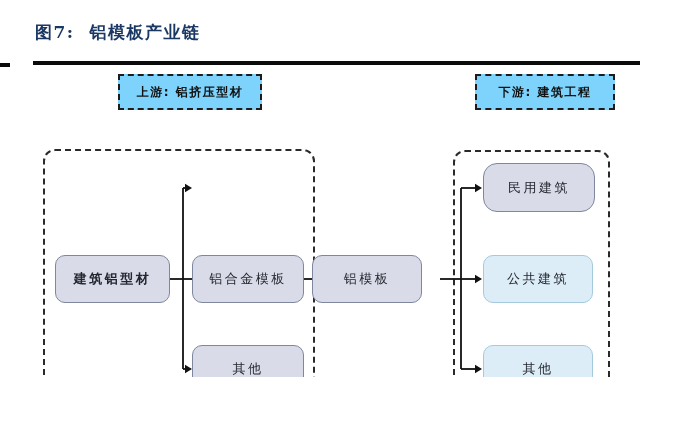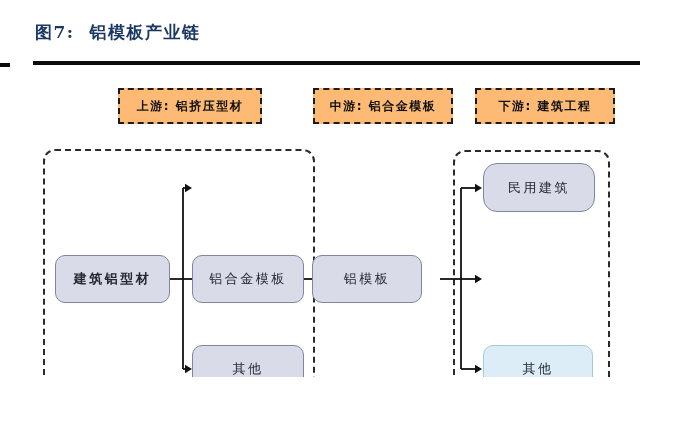--- a/index.html
+++ b/index.html
@@ -8,22 +8,22 @@
     font-family:"DejaVu Sans","Liberation Sans",sans-serif;
   }
   .fig-title{
     position:absolute;left:35px;top:21px;
     font-family:"DejaVu Serif","Liberation Serif",serif;
     font-size:17px;font-weight:bold;color:#1b3863;
     letter-spacing:1.5px;white-space:pre;
   }
   .rule{position:absolute;background:#0b0b0b;}
   .hdr{
-    position:absolute;top:88px;height:36px;box-sizing:border-box;
-    border:2px dashed #1c1c1c;background:#fdba74;
+    position:absolute;top:74px;height:36px;box-sizing:border-box;
+    border:2px dashed #1c1c1c;background:#7dd3fc;
     display:flex;align-items:center;justify-content:center;
     font-size:12px;font-weight:bold;color:#111;letter-spacing:1.5px;white-space:pre;
   }
   .container-dashed{
     position:absolute;box-sizing:border-box;
     border:2px dashed #2a2a2a;border-radius:12px;background:transparent;
   }
   .node{
     position:absolute;box-sizing:border-box;border-radius:10px;
     display:flex;align-items:center;justify-content:center;
@@ -39,21 +39,20 @@
 <div class="canvas">
 
   <div class="fig-title">图7:  铝模板产业链</div>
 
   <div class="rule" style="left:0;top:63px;width:10px;height:4px;"></div>
   <div class="rule" style="left:33px;top:61px;width:607px;height:4px;"></div>
   <div class="rule" style="left:0;top:426px;width:10px;height:5px;"></div>
   <div class="rule" style="left:33px;top:424px;width:607px;height:5px;"></div>
 
   <div class="hdr" style="left:118px;width:144px;">上游: 铝挤压型材</div>
-  <div class="hdr" style="left:313px;width:140px;">中游: 铝合金模板</div>
   <div class="hdr" style="left:475px;width:140px;">下游: 建筑工程</div>
 
   <div class="container-dashed" style="left:43px;top:149px;width:272px;height:263px;"></div>
   <div class="container-dashed" style="left:453px;top:150px;width:157px;height:261px;"></div>
 
   <svg class="wires" width="673" height="432" viewBox="0 0 673 432">
     <g stroke="#111" stroke-width="1.8" fill="none">
 
       <line x1="170" y1="279" x2="183" y2="279"></line>
       <line x1="183" y1="188" x2="183" y2="369"></line>
@@ -77,15 +76,16 @@
       <polygon points="475,274.8 482,279 475,283.2"></polygon>
       <polygon points="475,364.8 482,369 475,373.2"></polygon>
     </g>
   </svg>
 
   <div class="node gray" style="left:55px;top:255px;width:115px;height:48px;font-weight:bold;">建筑铝型材</div>
   <div class="node gray" style="left:192px;top:255px;width:112px;height:48px;">铝合金模板</div>
   <div class="node gray" style="left:192px;top:345px;width:112px;height:48px;">其他</div>
   <div class="node gray" style="left:312px;top:255px;width:110px;height:48px;">铝模板</div>
   <div class="node gray" style="left:483px;top:163px;width:112px;height:49px;border-radius:14px;">民用建筑</div>
+  <div class="node blue" style="left:483px;top:255px;width:110px;height:48px;">公共建筑</div>
   <div class="node blue" style="left:483px;top:345px;width:110px;height:48px;">其他</div>
 
 </div>
 
 </body></html>

